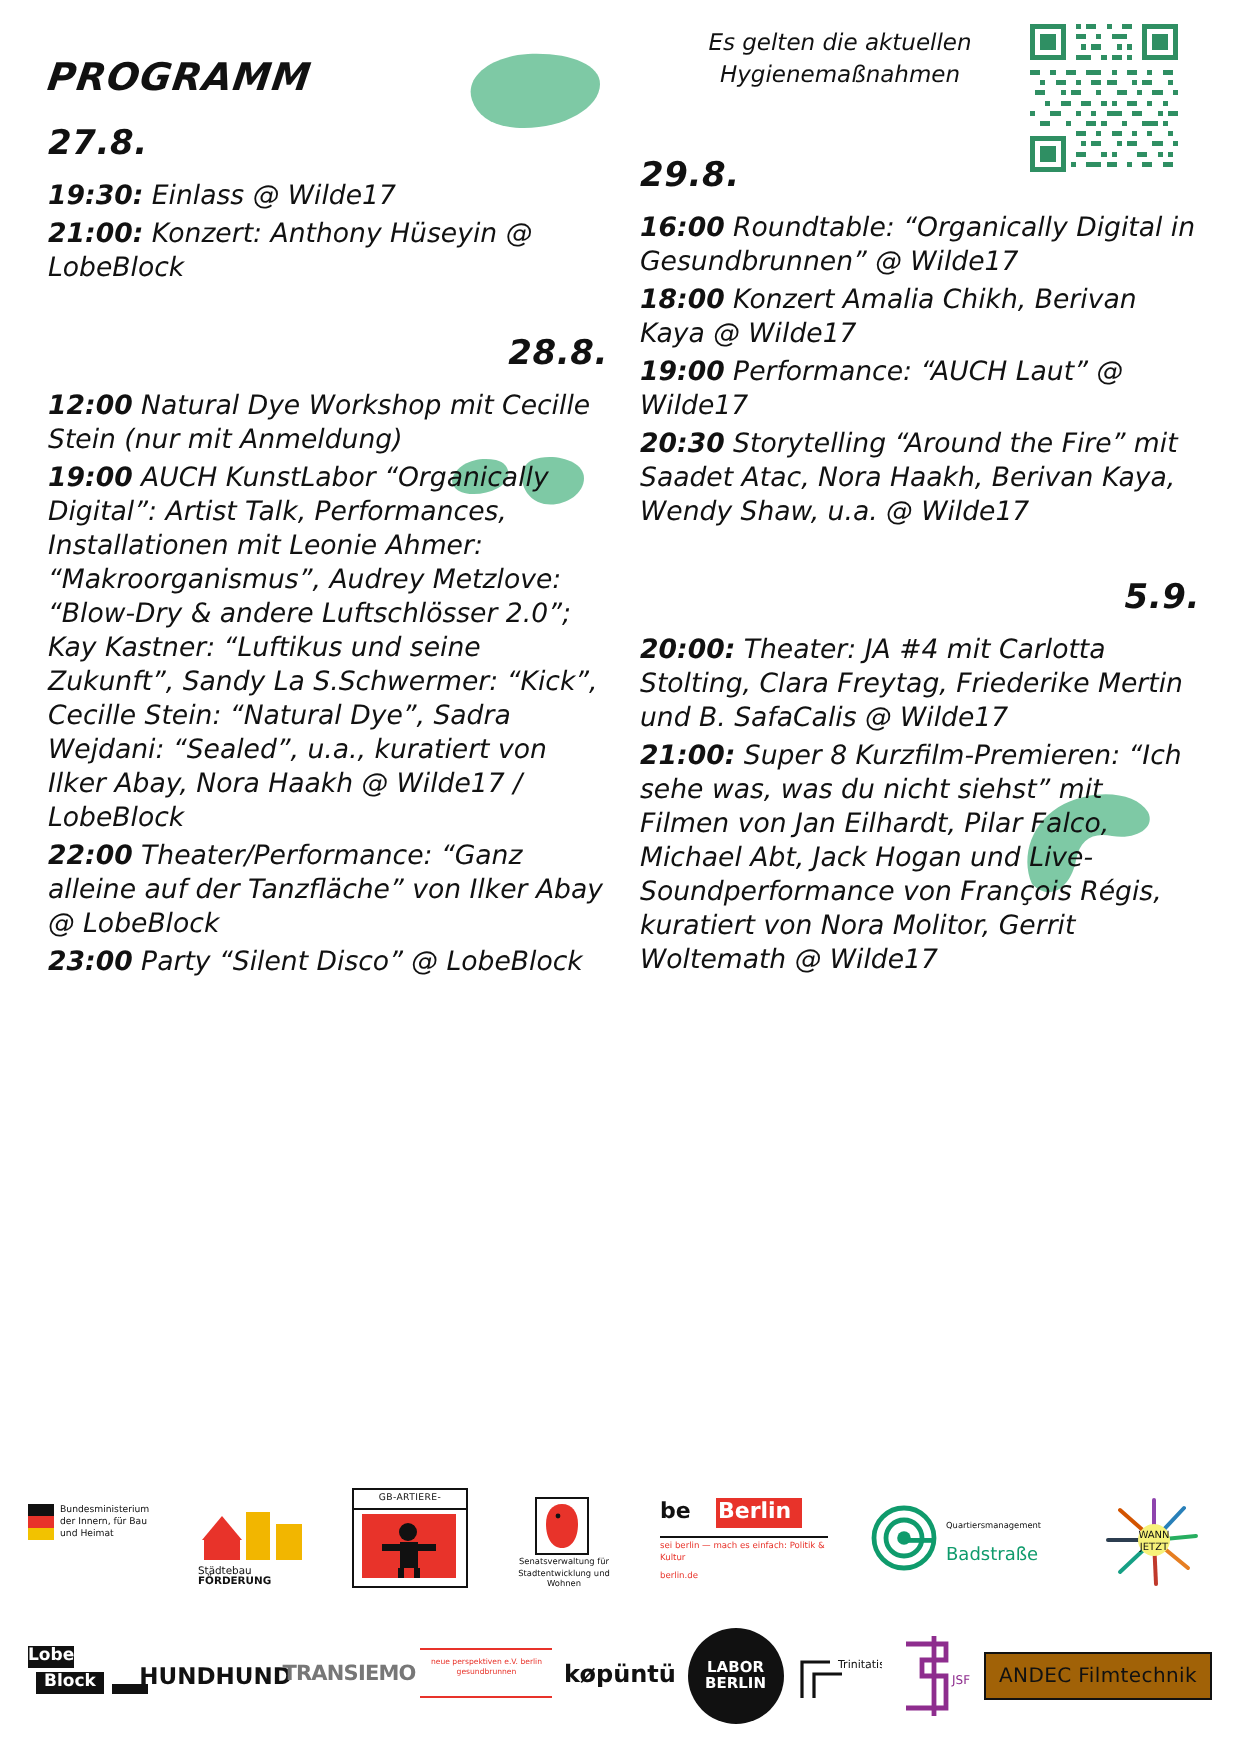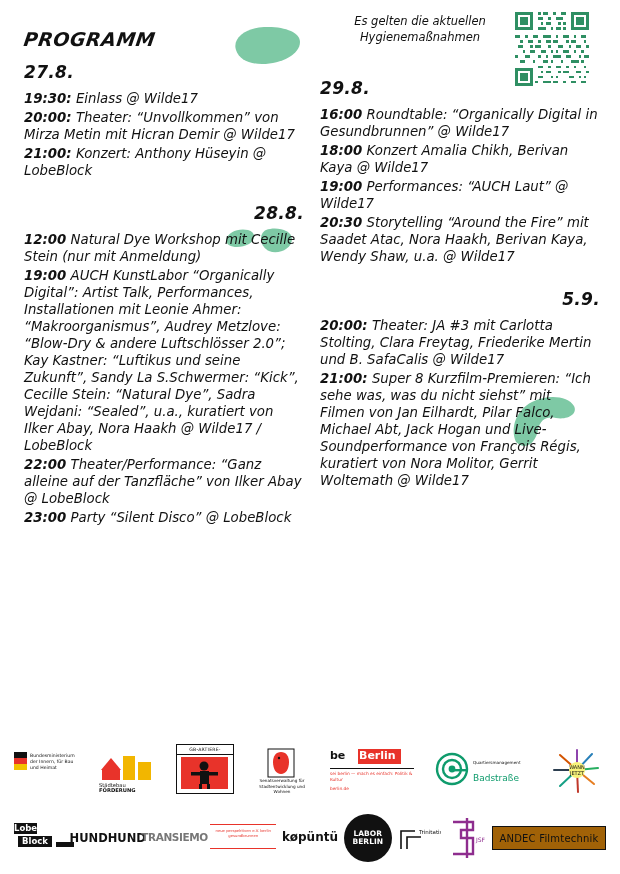--- a/index.html
+++ b/index.html
@@ -296,40 +296,39 @@
   <div class="blob" style="left:508px; top:392px;">
     <svg width="70" height="62" viewBox="0 0 70 62">
         <path d="M8 50 C2 36 8 18 24 10 C40 2 60 4 66 14 C70 22 60 28 48 26 C38 24 32 28 30 38 C28 50 18 60 8 50 Z" fill="#7ec9a5"></path>
       </svg>
   </div>
 
   <div class="col col-left">
 
     <div class="daylabel">27.8.</div>
     <p class="entry"><b>19:30:</b><span> Einlass @ Wilde17</span></p>
-    <p class="entry"><b>20:00:</b><span> Theater: “Unvollkommen” von Mirza Metin mit Hicran Demir @ Wilde17</span></p>
     <p class="entry"><b>21:00:</b><span> Konzert: Anthony Hüseyin @ LobeBlock</span></p>
 
     <div class="daylabel spaced">28.8.</div>
     <p class="entry"><b>12:00</b><span> Natural Dye Workshop mit Cecille Stein (nur mit Anmeldung)</span></p>
     <p class="entry"><b>19:00</b><span> AUCH KunstLabor “Organically Digital”: Artist Talk, Performances, Installationen mit Leonie Ahmer: “Makroorganismus”, Audrey Metzlove: “Blow-Dry &amp; andere Luftschlösser 2.0”; Kay Kastner: “Luftikus und seine Zukunft”, Sandy La S.Schwermer: “Kick”, Cecille Stein: “Natural Dye”, Sadra Wejdani: “Sealed”, u.a., kuratiert von Ilker Abay, Nora Haakh @ Wilde17 / LobeBlock</span></p>
     <p class="entry"><b>22:00</b><span> Theater/Performance: “Ganz alleine auf der Tanzfläche” von Ilker Abay @ LobeBlock</span></p>
     <p class="entry"><b>23:00</b><span> Party “Silent Disco” @ LobeBlock</span></p>
   </div>
 
   <div class="col col-right">
 
     <div class="daylabel">29.8.</div>
     <p class="entry"><b>16:00</b><span> Roundtable: “Organically Digital in Gesundbrunnen” @ Wilde17</span></p>
     <p class="entry"><b>18:00</b><span> Konzert Amalia Chikh, Berivan Kaya @ Wilde17</span></p>
-    <p class="entry"><b>19:00</b><span> Performances: “AUCH Laut” @ Wilde17</span></p>
+    <p class="entry"><b>19:00</b><span> Performance: “AUCH Laut” @ Wilde17</span></p>
     <p class="entry"><b>20:30</b><span> Storytelling “Around the Fire” mit Saadet Atac, Nora Haakh, Berivan Kaya, Wendy Shaw, u.a. @ Wilde17</span></p>
 
     <div class="daylabel spaced">5.9.</div>
-    <p class="entry"><b>20:00:</b><span> Theater: JA #3 mit Carlotta Stolting, Clara Freytag, Friederike Mertin und B. SafaCalis @ Wilde17</span></p>
+    <p class="entry"><b>20:00:</b><span> Theater: JA #4 mit Carlotta Stolting, Clara Freytag, Friederike Mertin und B. SafaCalis @ Wilde17</span></p>
     <p class="entry"><b>21:00:</b><span> Super 8 Kurzfilm-Premieren: “Ich sehe was, was du nicht siehst” mit Filmen von Jan Eilhardt, Pilar Falco, Michael Abt, Jack Hogan und Live-Soundperformance von François Régis, kuratiert von Nora Molitor, Gerrit Woltemath @ Wilde17</span></p>
   </div>
 
   <div class="logos-row1">
 
     <div class="logo lg-bund">
       <div class="flag">
         <i style="background:#111"></i>
           <i style="background:#e8332a"></i>
           <i style="background:#f2c200"></i>

